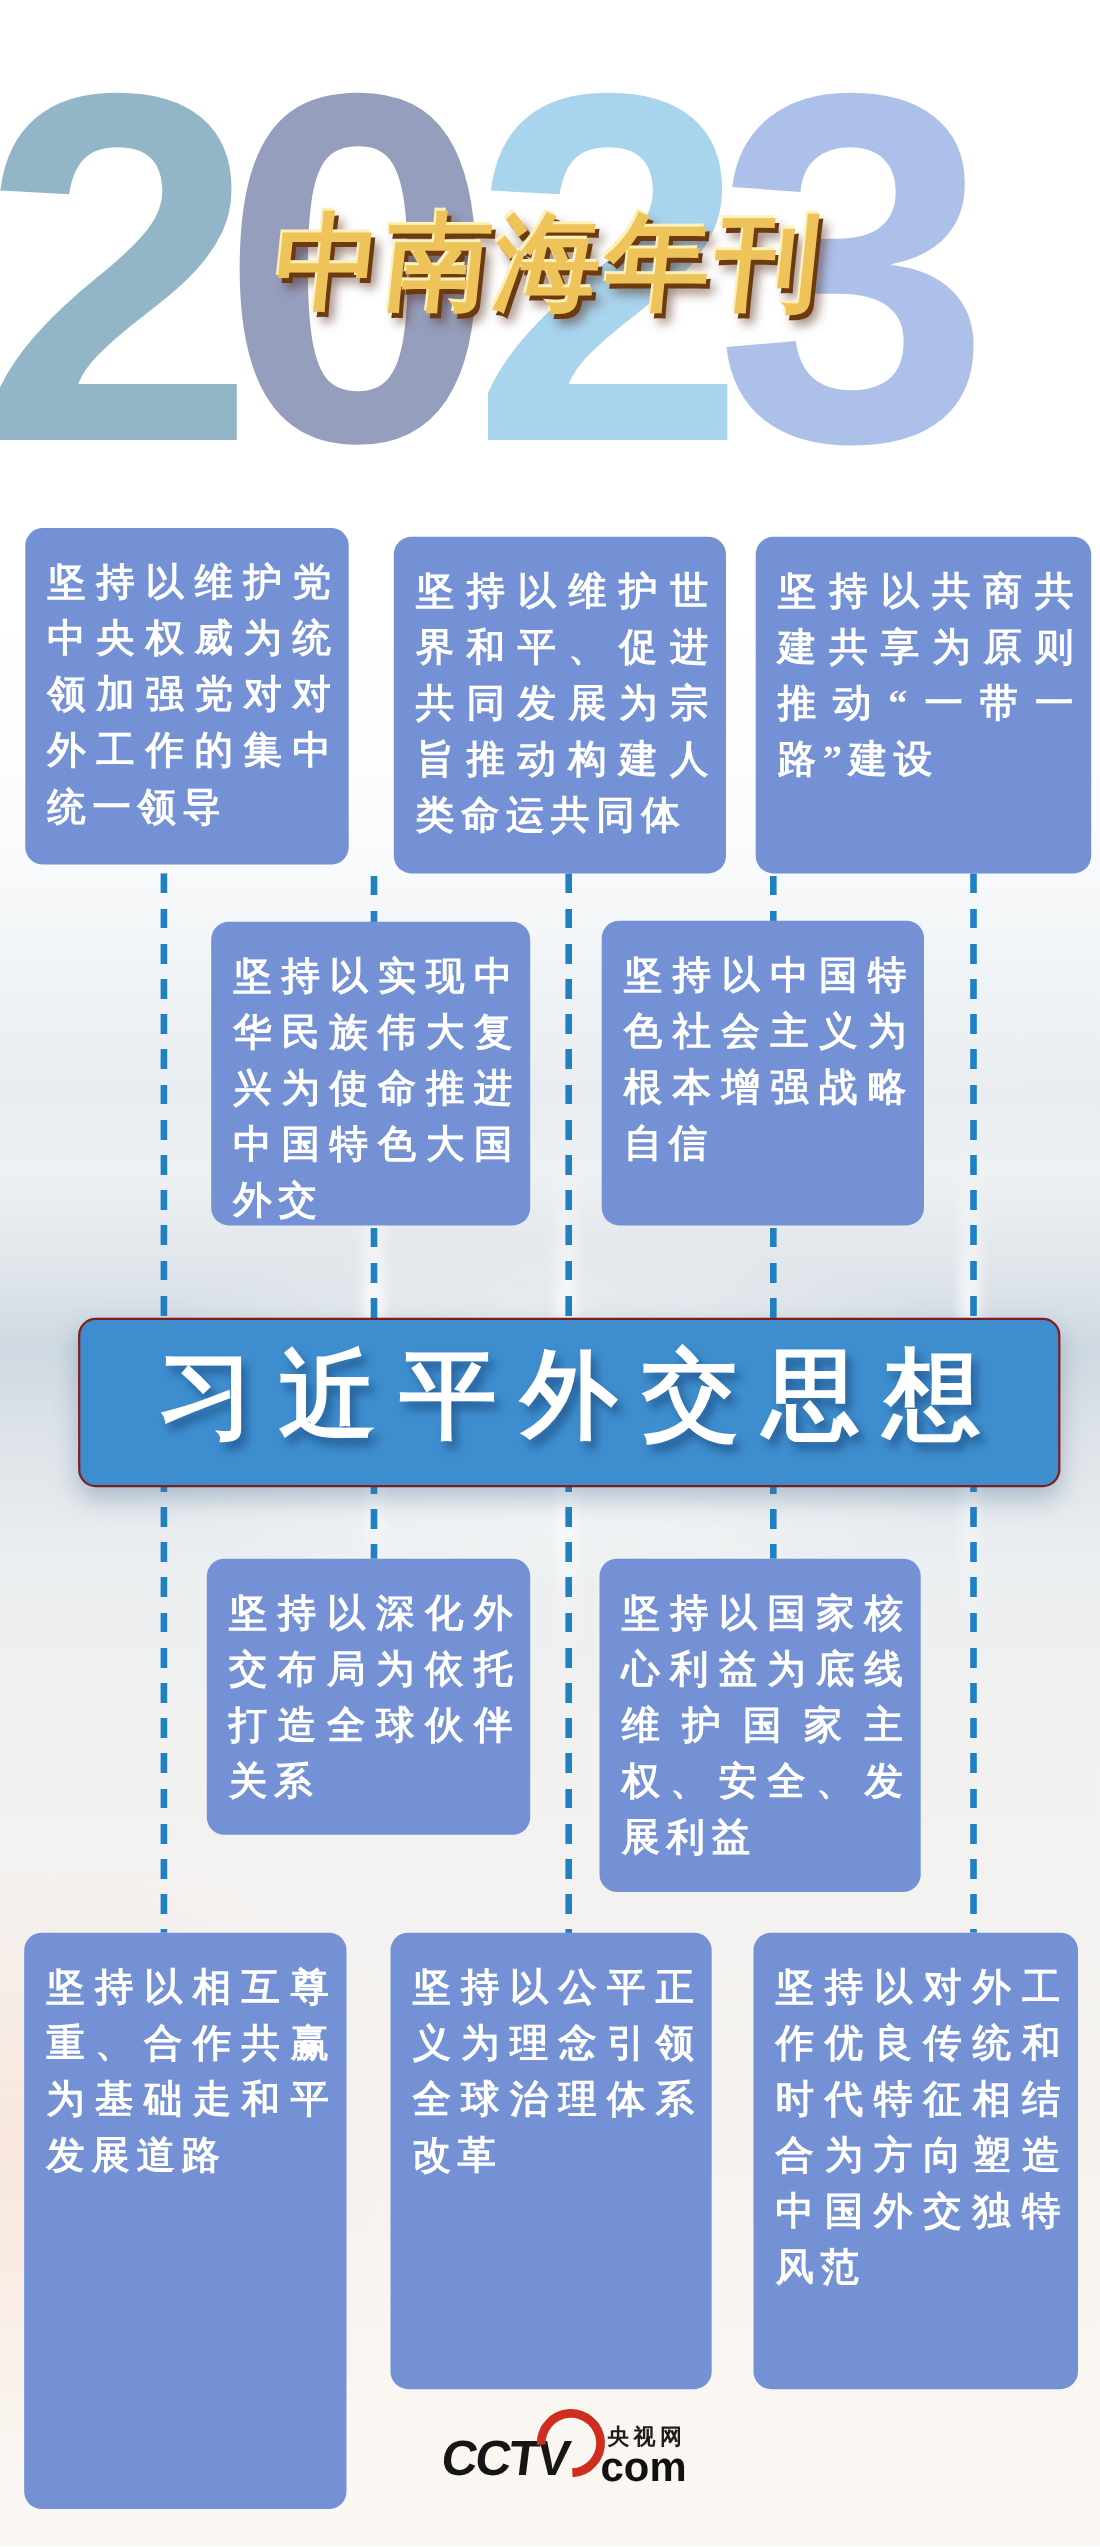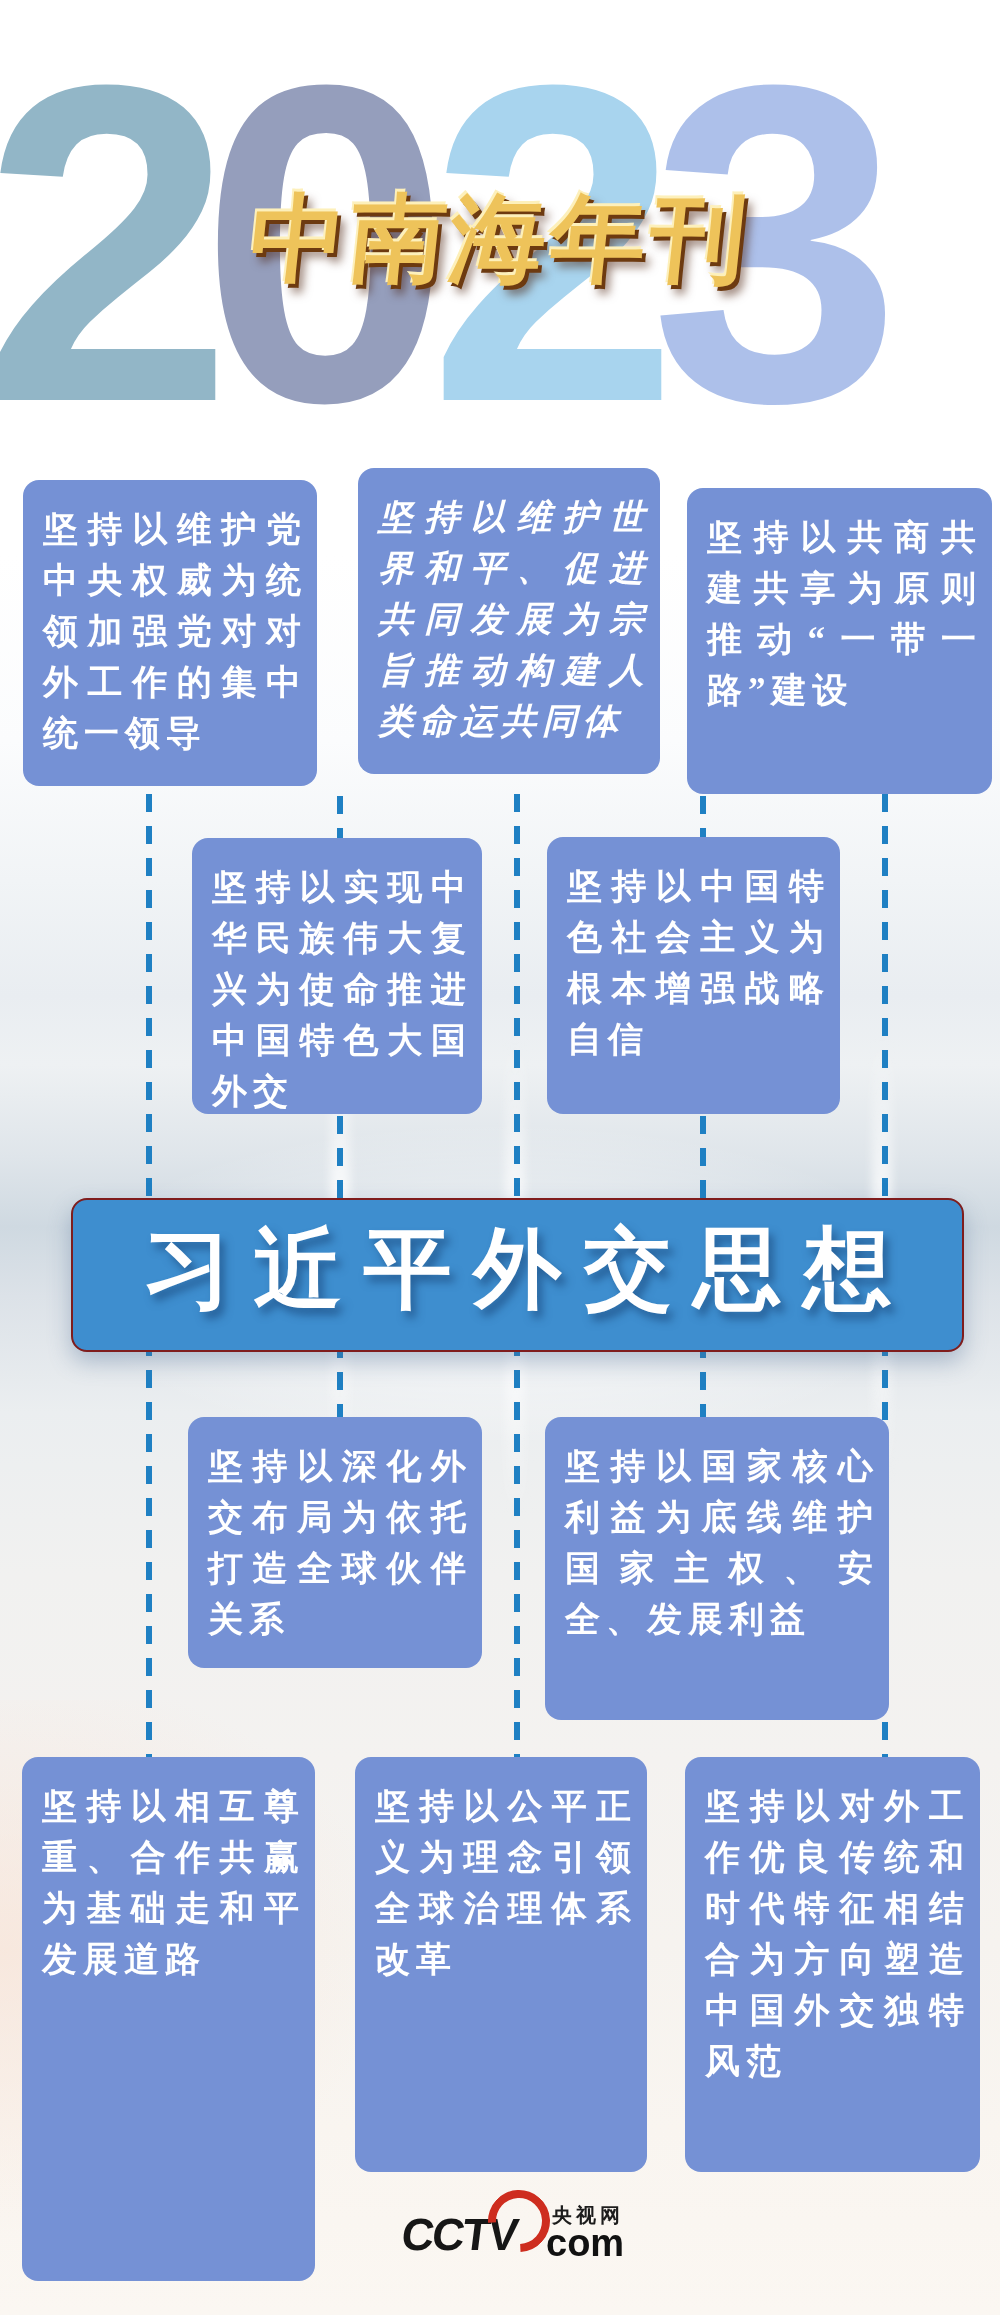--- a/index.html
+++ b/index.html
@@ -45,26 +45,26 @@
   .c2{left:337px;top:796px;height:621px;}
   .c3{left:514px;top:794px;height:964px;}
   .c4{left:700px;top:796px;height:621px;}
   .c5{left:882px;top:794px;height:963px;}
 
   
   .node{position:absolute;z-index:2;background:#7591d5;border-radius:16px;box-sizing:border-box;
         padding:24px 10px 0 20px;color:#ffffff;font-weight:700;
         font-size:35px;line-height:51px;letter-spacing:6px;text-align:justify;overflow:hidden;}
   .b1{left:23px;  top:460px; width:294px;height:306px;margin-top:20px;}
-  .b2{left:358px; top:468px; width:302px;height:306px;font-style:italic;}
+  .b2{left:358px; top:488px; width:302px;height:306px;}
   .b3{left:687px; top:488px; width:305px;height:306px;}
   .b4{left:192px; top:838px; width:290px;height:276px;}
   .b5{left:547px; top:837px; width:293px;height:277px;}
   .b6{left:188px; top:1417px;width:294px;height:251px;}
-  .b7{left:545px; top:1417px;width:344px;height:303px;}
+  .b7{left:545px; top:1417px;width:292px;height:303px;}
   .b8{left:22px;  top:1757px;width:293px;height:524px;}
   .b9{left:355px; top:1757px;width:292px;height:415px;}
   .b10{left:685px;top:1757px;width:295px;height:415px;}
 
   
   .banner{position:absolute;left:71px;top:1198px;width:893px;height:154px;z-index:3;
       background:#3e8ecf;border:2px solid #7f1d1d;border-radius:16px;box-sizing:border-box;
       box-shadow:0 10px 22px rgba(80,110,150,.38);}
   .banner p{margin:0;text-align:center;font-size:88px;line-height:140px;letter-spacing:22px;
       font-weight:700;color:#ffffff;text-indent:22px;

